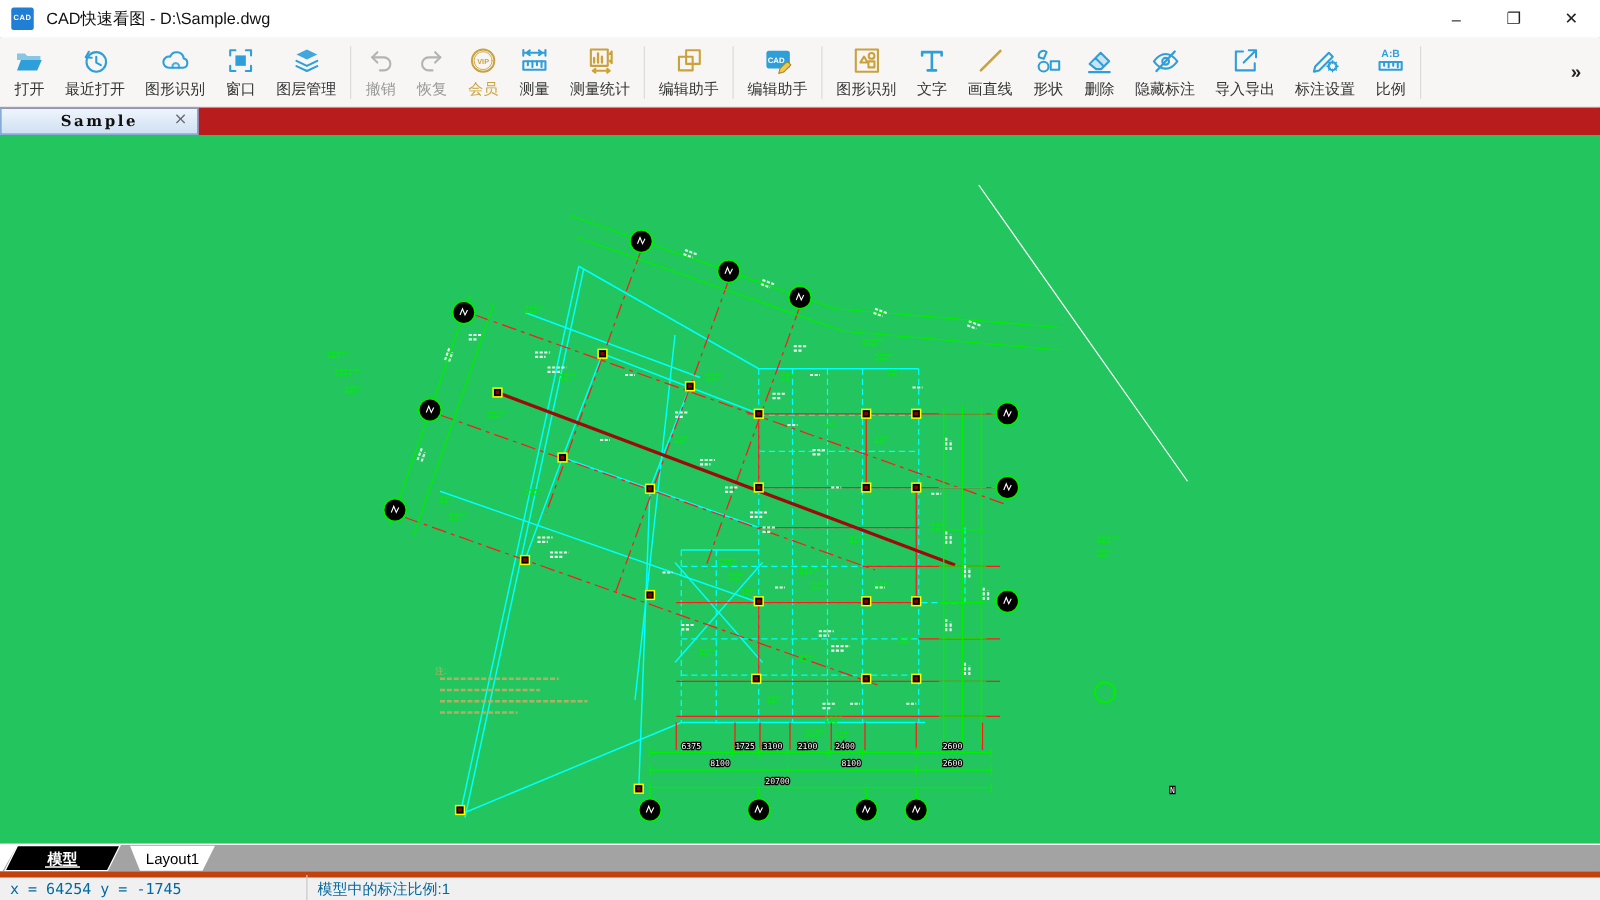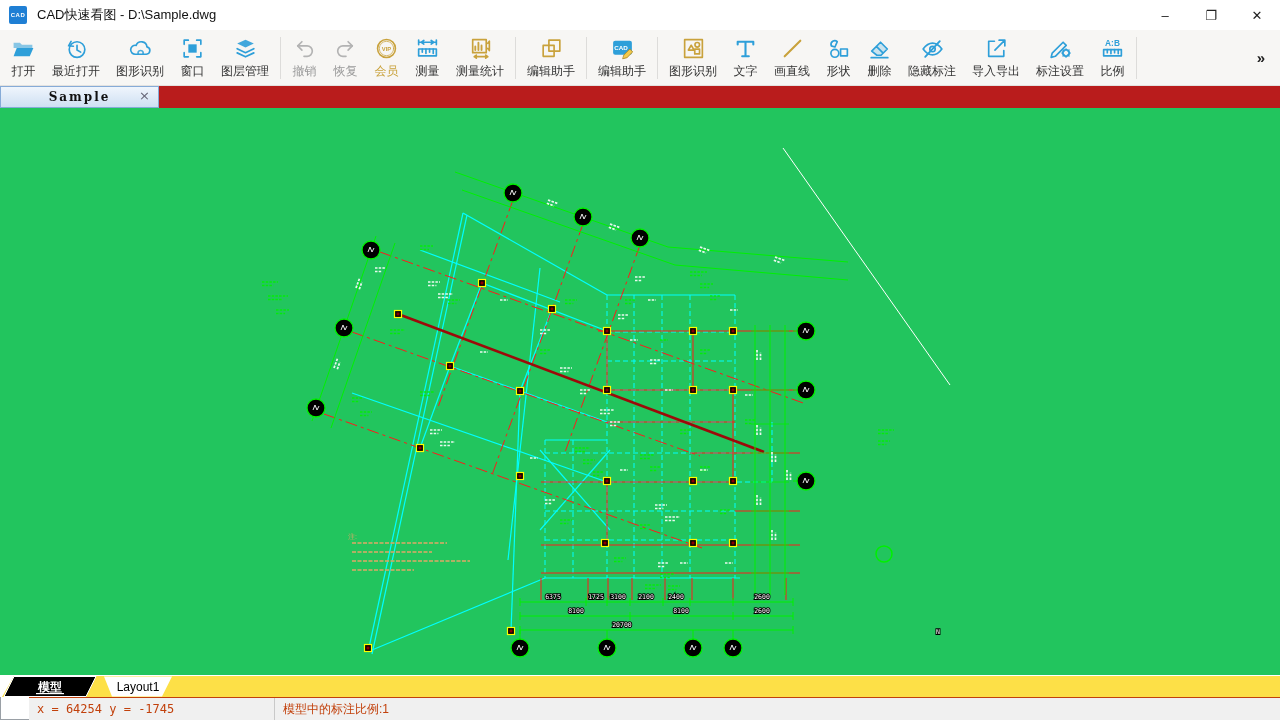--- a/index.html
+++ b/index.html
@@ -34,25 +34,25 @@
             font-family:"DejaVu Serif","Liberation Serif",serif; font-weight:bold; font-size:12px;
             letter-spacing:2px; color:#111; }
   .doctab .closex { position:absolute; right:8px; top:1px; font-size:13px; color:#667;
                     font-family:"DejaVu Sans",sans-serif; font-weight:normal; letter-spacing:0; }
 
   
   .canvas { position:relative; height:567px; background:#22c55e; }
   .canvas svg { display:block; }
 
   
-  .bottombar { height:22px; background:#fde047; border-top:1px solid #ffffff; position:relative; }
+  .bottombar { height:22px; background:#a3a3a3; border-top:1px solid #ffffff; position:relative; }
 
   
-  .statusbar { height:23px; background:#f0f0f0; border-top:1px solid #c2410c;
-               display:flex; align-items:center; font-size:12px; color:#c2410c;margin-left:29px; }
+  .statusbar { height:23px; background:#f0f0f0; border-top:5px solid #c2410c;
+               display:flex; align-items:center; font-size:12px; color:#0369a1; }
   .coords { font-family:"DejaVu Sans Mono","Liberation Mono",monospace; padding-left:8px;
             width:245px; }
   .sdiv { width:1px; height:22px; background:#c9c9c9; }
   .scaleinfo { padding-left:8px; }
 </style>
 </head>
 <body>
 
 <div class="titlebar">
   <div class="appicon">CAD</div>

